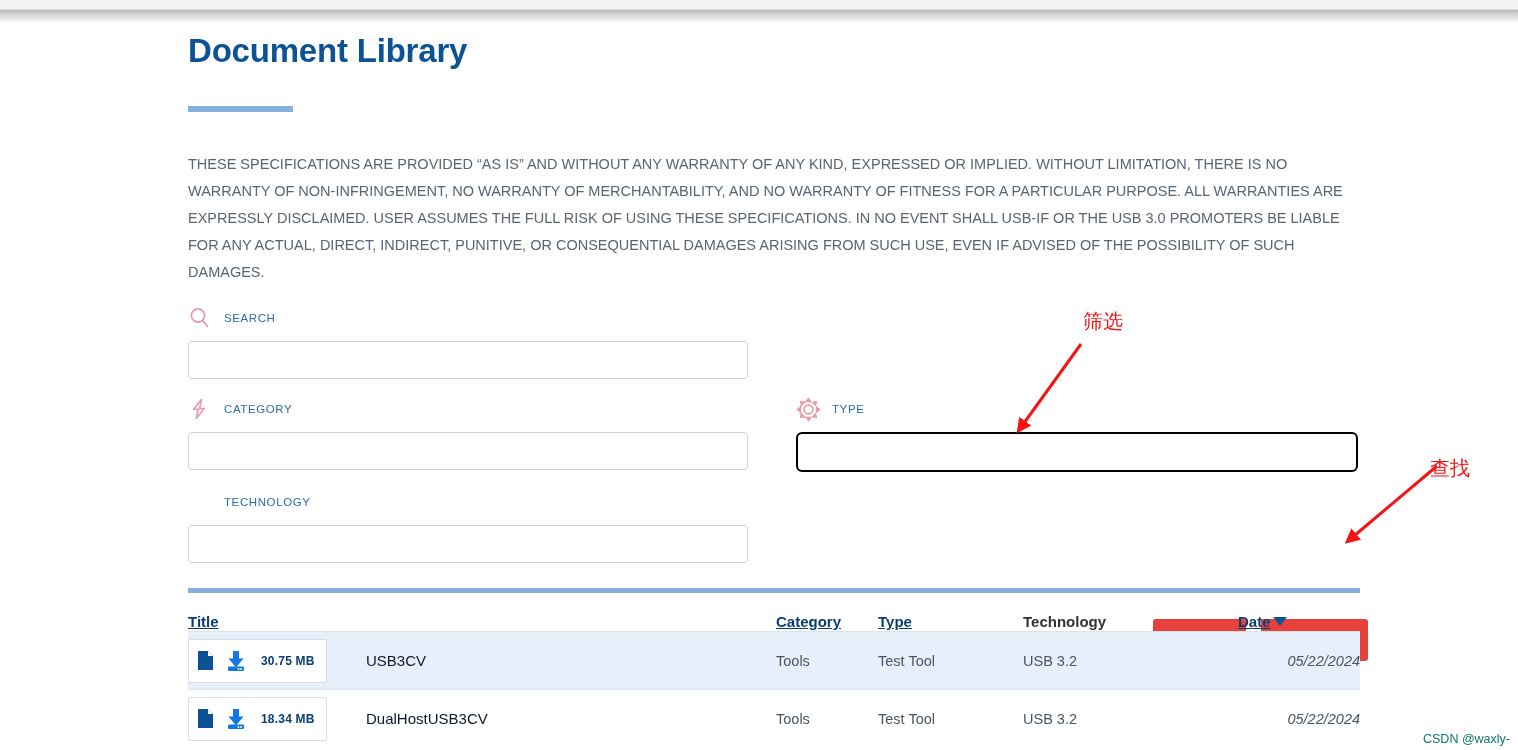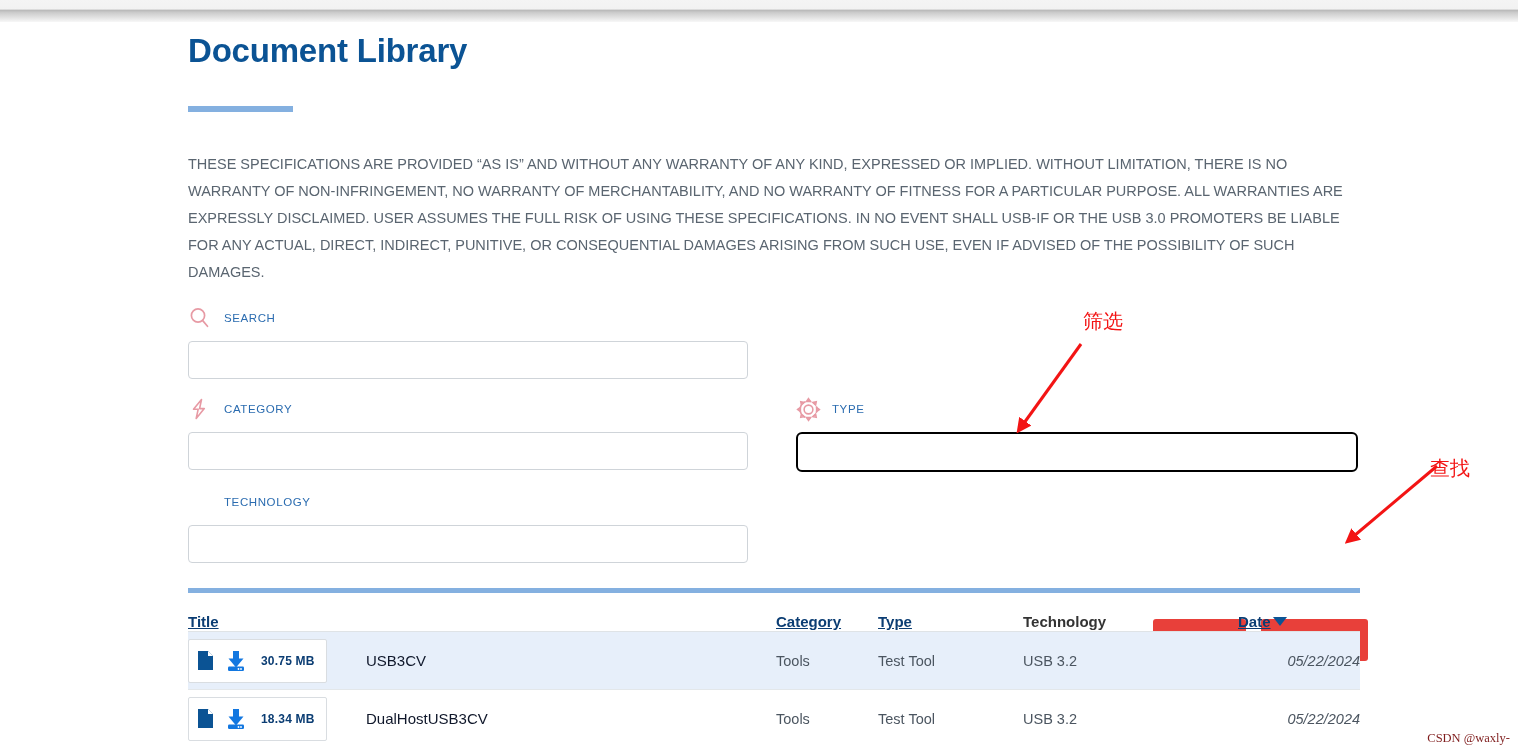--- a/index.html
+++ b/index.html
@@ -227,23 +227,23 @@
     white-space: nowrap;
   }
   .anno-svg {
     position: absolute; left: 0; top: 0;
     width: 1518px; height: 750px;
     pointer-events: none;
   }
   .watermark {
     position: absolute;
     right: 8px; bottom: 4px;
-    color: #7f1d1d;
+    color: #0f766e;
     font-size: 12.5px;
-    font-family: Liberation Serif, serif;
+    font-family: Liberation Sans, sans-serif;
   }
 </style>
 </head>
 <body>
 
 <div id="page">
 
   <div class="top-strip"></div>
 
   <div class="content">

